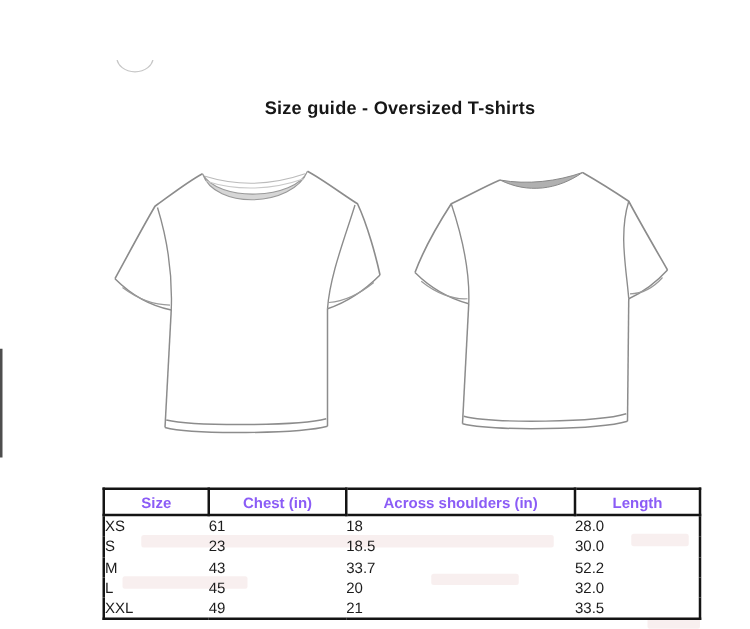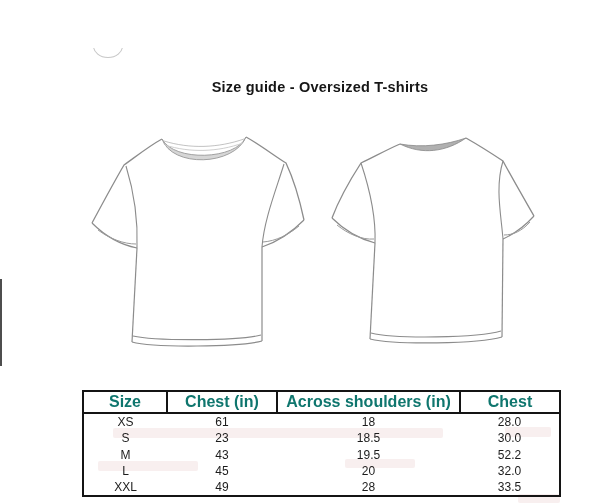--- a/index.html
+++ b/index.html
@@ -55,32 +55,31 @@
     position: absolute;
     left: 82px; top: 342px;
     width: 477px;
     border-collapse: collapse;
     table-layout: fixed;
     border: 2.5px solid #141414;
     background: transparent;
   }
   #size-table th {
     border: 2.5px solid #141414;
-    font-size: 16px;
+    font-size: 12px;
     font-weight: bold;
-    color: #0f766e;
+    color: #8b5cf6;
     text-align: center;
     height: 17px;
     padding: 1px 0;
   }
   #size-table td {
     border: none;
     font-size: 12px;
     color: #1c1c1c;
-    text-align: center;
     height: 16.3px;
     padding: 0;
   }
 
   #watermark {
     position: absolute;
     left: 9px; top: 468px;
     font-family: "DejaVu Sans Mono", monospace;
     font-size: 15px;
     color: #8f8f8f;
@@ -157,51 +156,51 @@
       <col style="width:84px">
         <col style="width:110px">
         <col style="width:183px">
         <col style="width:100px">
     </colgroup>
     <thead>
       <tr>
         <th>Size</th>
         <th>Chest (in)</th>
         <th>Across shoulders (in)</th>
-        <th>Chest</th>
+        <th>Length</th>
       </tr>
     </thead>
     <tbody>
       <tr>
         <td>XS</td>
         <td>61</td>
         <td>18</td>
         <td>28.0</td>
       </tr>
       <tr>
         <td>S</td>
         <td>23</td>
         <td>18.5</td>
         <td>30.0</td>
       </tr>
       <tr>
         <td>M</td>
         <td>43</td>
-        <td>19.5</td>
+        <td>33.7</td>
         <td>52.2</td>
       </tr>
       <tr>
         <td>L</td>
         <td>45</td>
         <td>20</td>
         <td>32.0</td>
       </tr>
       <tr>
         <td>XXL</td>
         <td>49</td>
-        <td>28</td>
+        <td>21</td>
         <td>33.5</td>
       </tr>
     </tbody>
   </table>
 
 
 </div>
 
 </body></html>

